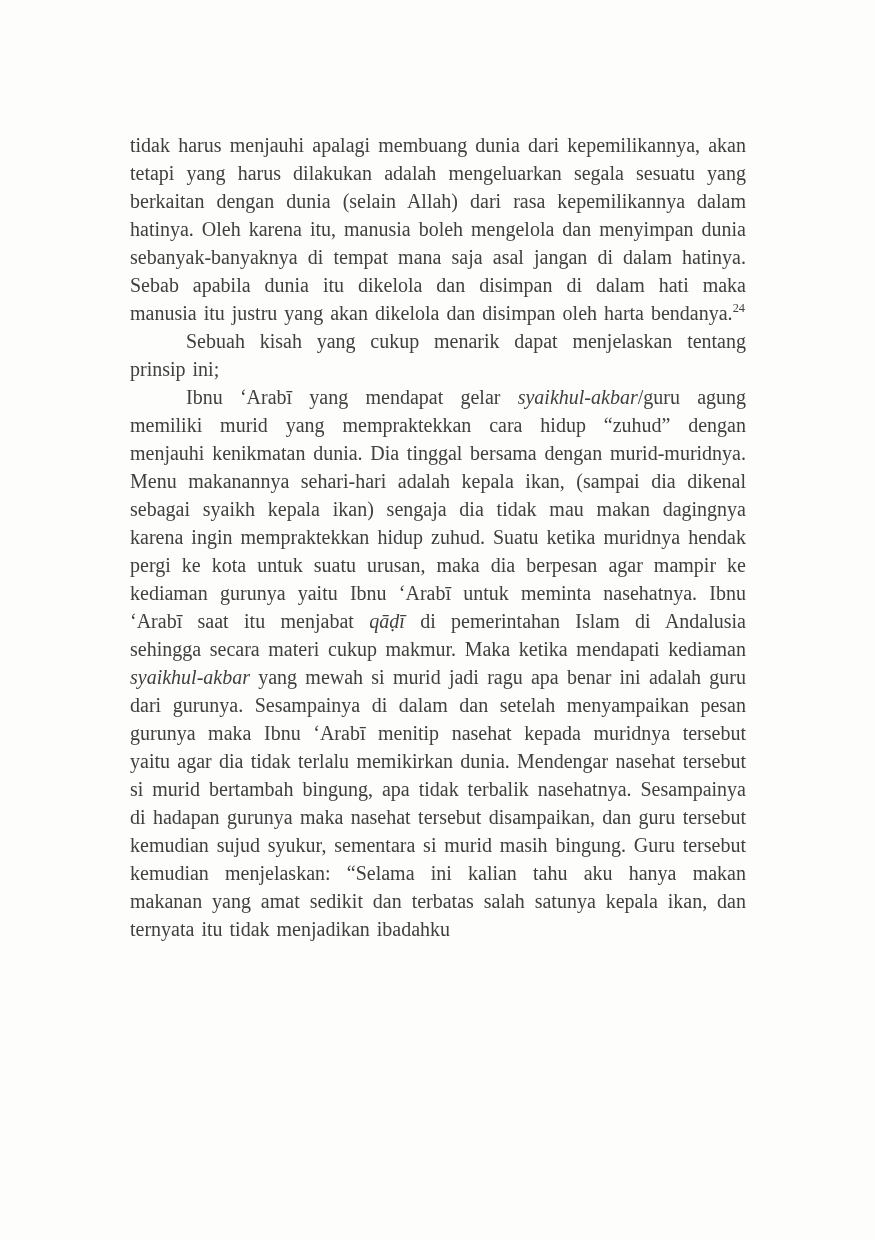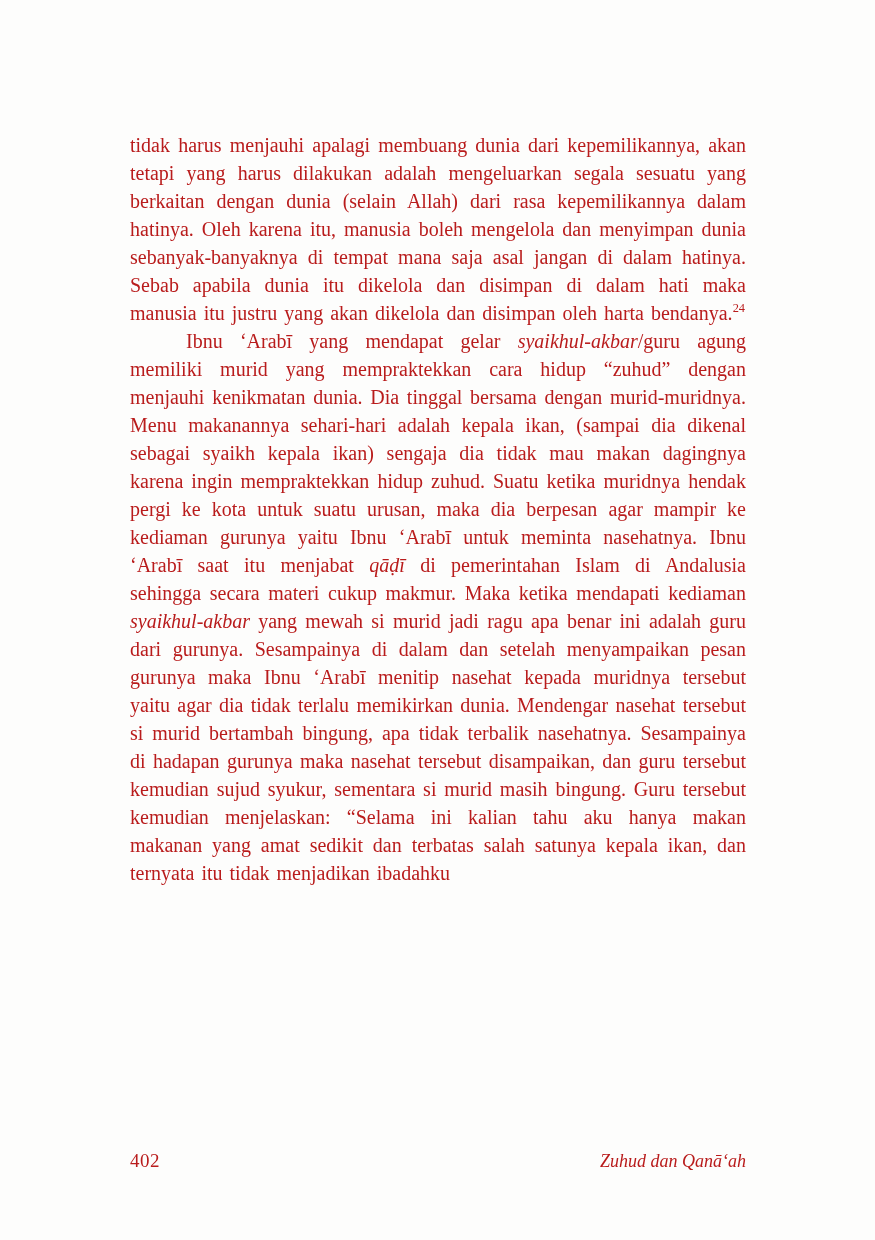--- a/index.html
+++ b/index.html
@@ -7,21 +7,21 @@
     padding: 0;
     background: #e8e8e8;
   }
   .page {
     position: relative;
     width: 875px;
     height: 1240px;
     margin: 0 auto;
     background: #fdfdfc;
     font-family: "Liberation Serif", serif;
-    color: #b91c1c;
+    color: #404040;
     overflow: hidden;
     box-sizing: border-box;
   }
   .text-block {
     position: absolute;
     left: 130px;
     top: 131px;
     width: 616px;
     font-size: 20px;
     line-height: 28px;
@@ -60,21 +60,18 @@
     font-style: italic;
   }
 </style>
 </head>
 <body>
 
 <div class="page">
 
   <main class="text-block">
       <p class="para"><span>tidak harus menjauhi apalagi membuang dunia dari kepemilikannya, akan tetapi yang harus dilakukan adalah mengeluarkan segala sesuatu yang berkaitan dengan dunia (selain Allah) dari rasa kepemilikannya dalam hatinya. Oleh karena itu, manusia boleh mengelola dan menyimpan dunia sebanyak-banyaknya di tempat mana saja asal jangan di dalam hatinya. Sebab apabila dunia itu dikelola dan disimpan di dalam hati maka manusia itu justru yang akan dikelola dan disimpan oleh harta bendanya.</span><sup>24</sup></p>
+      <p class="para indent"><span>Sebuah kisah yang cukup menarik dapat menjelaskan tentang prinsip ini;</span></p>
       <p class="para indent"><span>Ibnu ‘Arabī yang mendapat gelar </span><em>syaikhul-akbar</em><span>/guru agung memiliki murid yang mempraktekkan cara hidup “zuhud” dengan menjauhi kenikmatan dunia. Dia tinggal bersama dengan murid-muridnya. Menu makanannya sehari-hari adalah kepala ikan, (sampai dia dikenal sebagai syaikh kepala ikan) sengaja dia tidak mau makan dagingnya karena ingin mempraktekkan hidup zuhud. Suatu ketika muridnya hendak pergi ke kota untuk suatu urusan, maka dia berpesan agar mampir ke kediaman gurunya yaitu Ibnu ‘Arabī untuk meminta nasehatnya. Ibnu ‘Arabī saat itu menjabat </span><em>qāḍī</em><span> di pemerintahan Islam di Andalusia sehingga secara materi cukup makmur. Maka ketika mendapati kediaman </span><em>syaikhul-akbar</em><span> yang mewah si murid jadi ragu apa benar ini adalah guru dari gurunya. Sesampainya di dalam dan setelah menyampaikan pesan gurunya maka Ibnu ‘Arabī menitip nasehat kepada muridnya tersebut yaitu agar dia tidak terlalu memikirkan dunia. Mendengar nasehat tersebut si murid bertambah bingung, apa tidak terbalik nasehatnya. Sesampainya di hadapan gurunya maka nasehat tersebut disampaikan, dan guru tersebut kemudian sujud syukur, sementara si murid masih bingung. Guru tersebut kemudian menjelaskan: “Selama ini kalian tahu aku hanya makan makanan yang amat sedikit dan terbatas salah satunya kepala ikan, dan ternyata itu tidak menjadikan ibadahku</span></p>
     </main>
 
-  <footer class="page-footer">
-    <span class="page-number">402</span>
-    <span class="running-title">Zuhud dan Qanā‘ah</span>
-  </footer>
 
 </div>
 
 </body></html>

